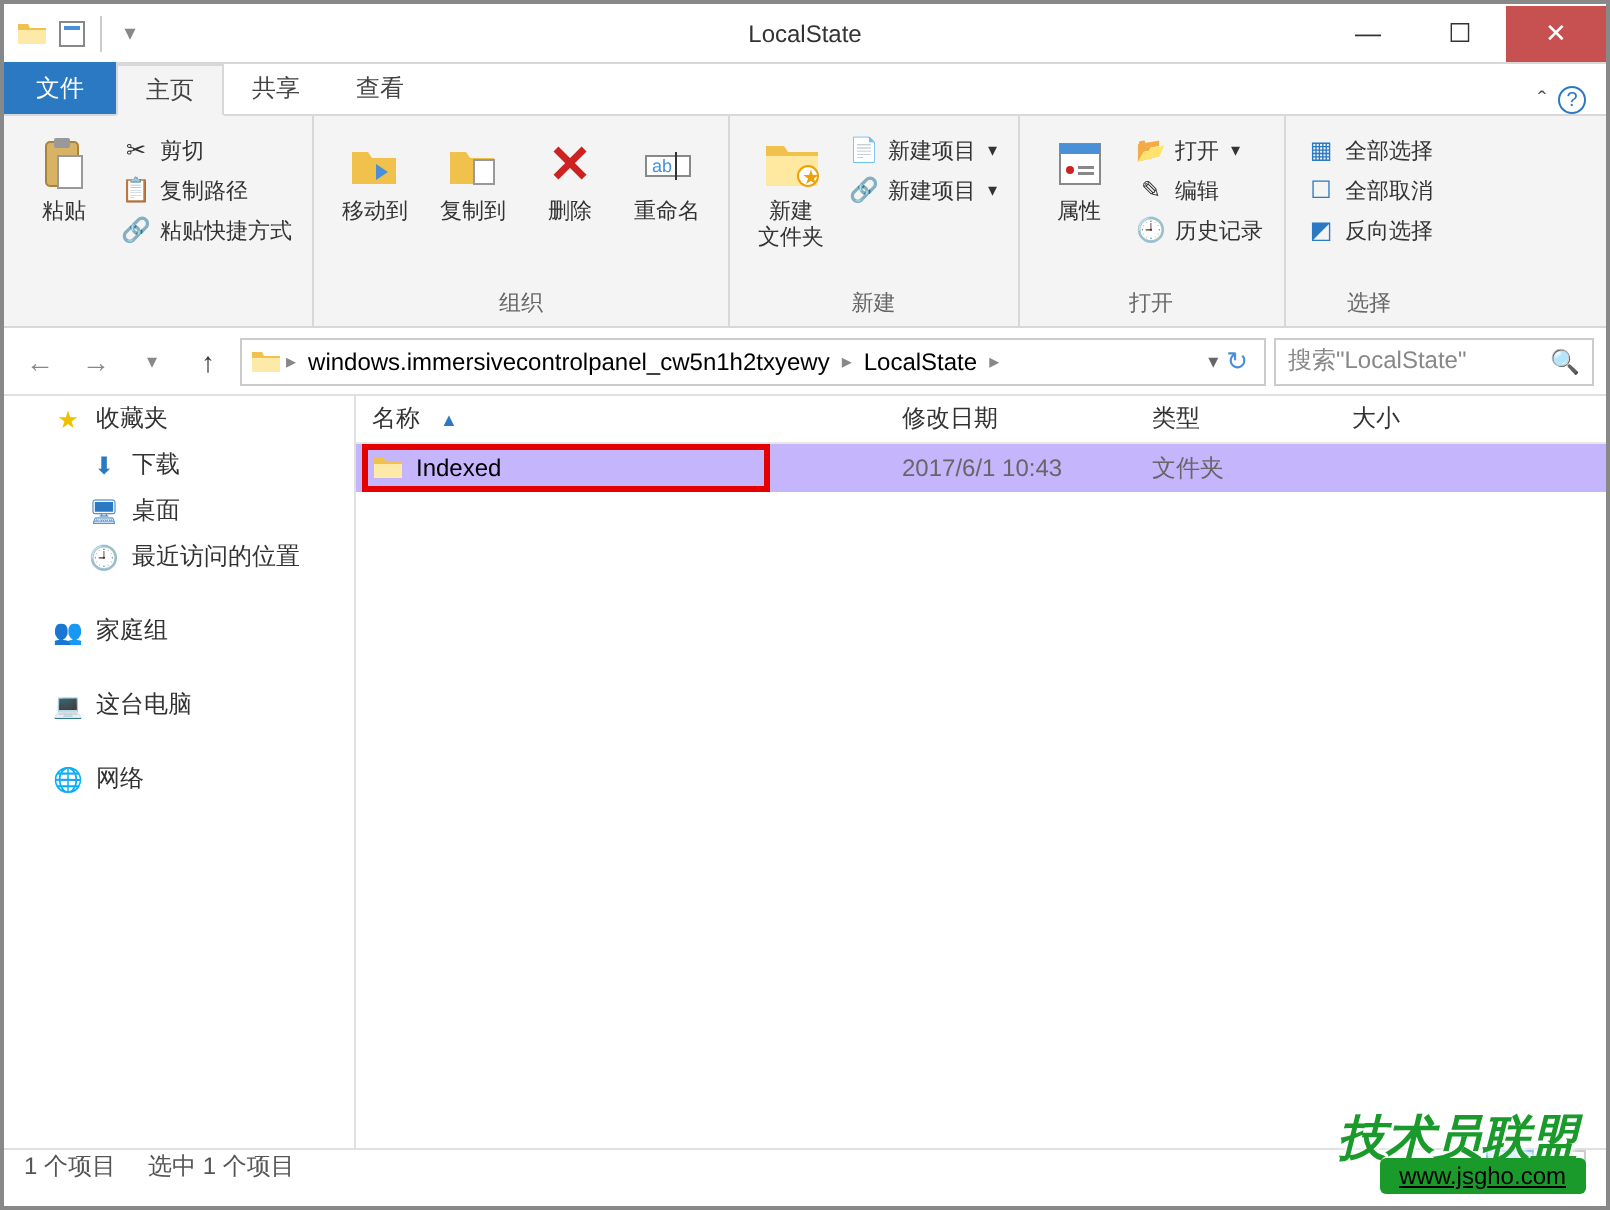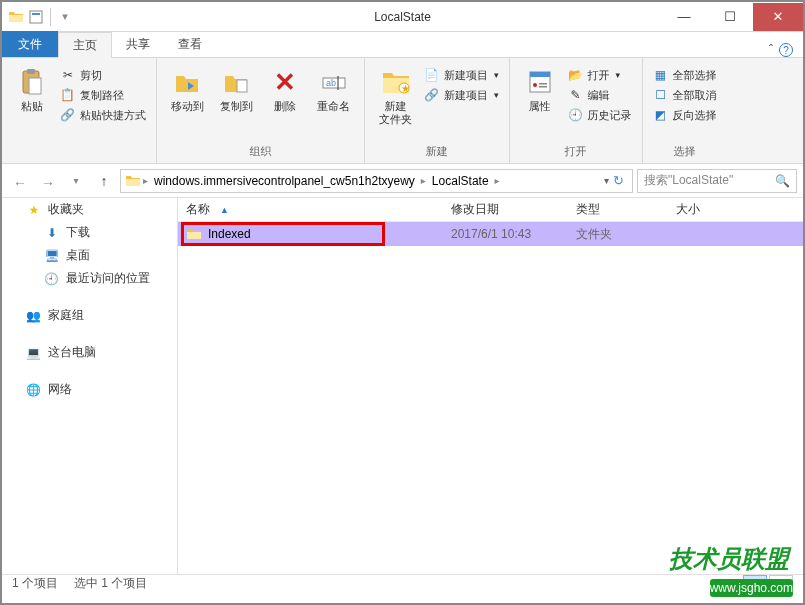--- a/index.html
+++ b/index.html
@@ -61,22 +61,22 @@
 .row .cell { padding: 0 8px; }
 .row .c-name { width: 265px; display: flex; align-items: center; gap: 6px; }
 .row .c-date { width: 125px; color: #666; }
 .row .c-type { width: 100px; color: #666; }
 .redbox { position: absolute; border: 3px solid #e40000; pointer-events: none; }
 
 .statusbar { height: 26px; border-top: 1px solid #e0e0e0; display: flex; align-items: flex-start; font-size: 12px; color: #555; padding: 0 10px; gap: 16px; }
 .sb-right { margin-left: auto; display: flex; gap: 2px; }
 .sb-vbtn { width: 24px; height: 20px; border: 1px solid #ccc; display: flex; align-items: center; justify-content: center; font-size: 11px; }
 .sb-vbtn.active { background: #cde8ff; border-color: #7ab6e8; }
-.wm-url { position: absolute; right: 10px; bottom: 6px; background: #1a9a2b; color: #ffffff; font-size: 12px; padding: 2px 0; border-radius: 3px; }
-.wm-text { position: absolute; right: 14px; bottom: 28px; font-size: 24px; font-weight: bold; color: #1a9a2b; font-style: italic; text-shadow: 0 0 3px #fff, 0 0 3px #fff; }
+.wm-url { position: absolute; right: 10px; bottom: 6px; background: #1a9a2b; color: #000000; font-size: 12px; padding: 2px 10px; border-radius: 3px; text-decoration: underline; }
+.wm-text { position: absolute; right: 14px; bottom: 18px; font-size: 24px; font-weight: bold; color: #1a9a2b; font-style: italic; text-shadow: 0 0 3px #fff, 0 0 3px #fff; }
 
 svg.folder { width: 100%; height: 100%; }
 </style>
 </head>
 <body>
 
 <div class="titlebar">
   <div class="tb-left">
     <span class="tb-icon">
         <svg class="folder" viewBox="0 0 16 16">

